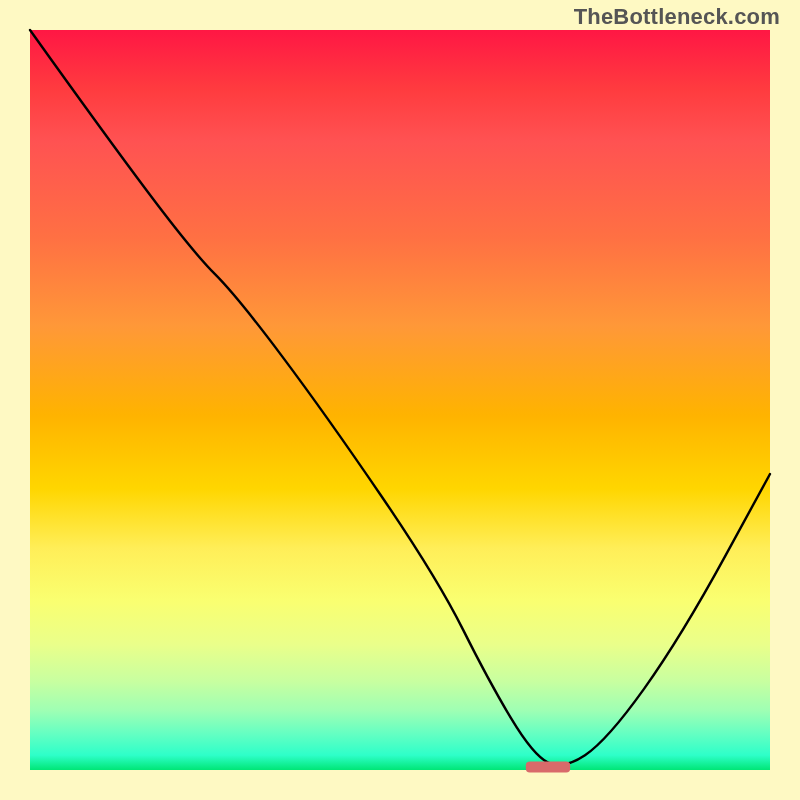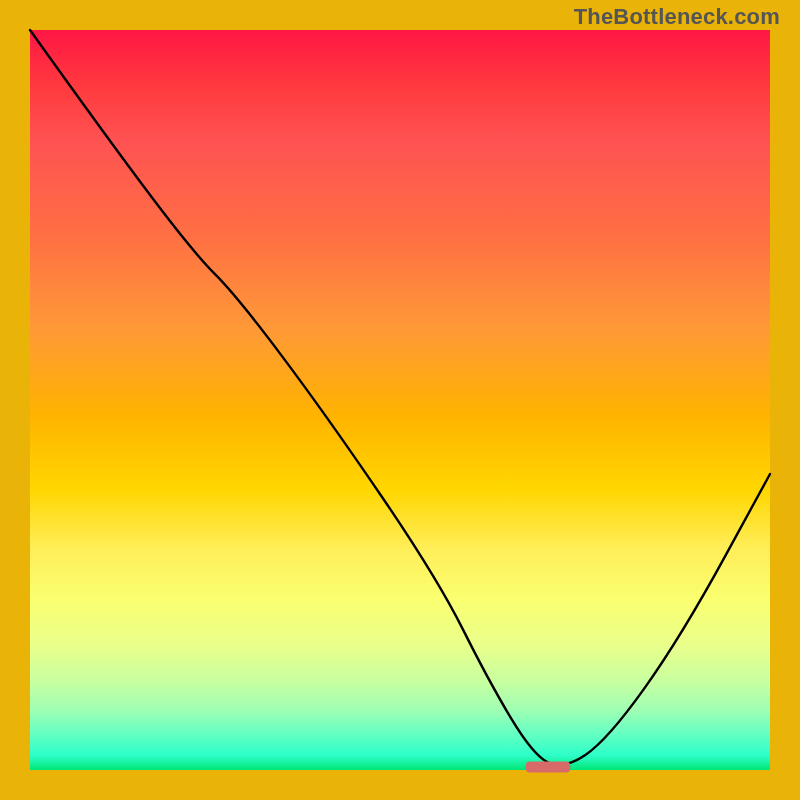--- a/index.html
+++ b/index.html
@@ -8,21 +8,21 @@
     width: 800px;
     height: 800px;
     background: #000;
     overflow: hidden;
     font-family: Arial, Helvetica, sans-serif;
   }
   .frame {
     position: relative;
     width: 800px;
     height: 800px;
-    background: #eab308;
+    background: #fef9c3;
   }
   .watermark {
     position: absolute;
     top: 4px;
     right: 20px;
     color: #555;
     font-size: 22px;
     font-weight: 600;
     letter-spacing: 0.2px;
     user-select: none;

